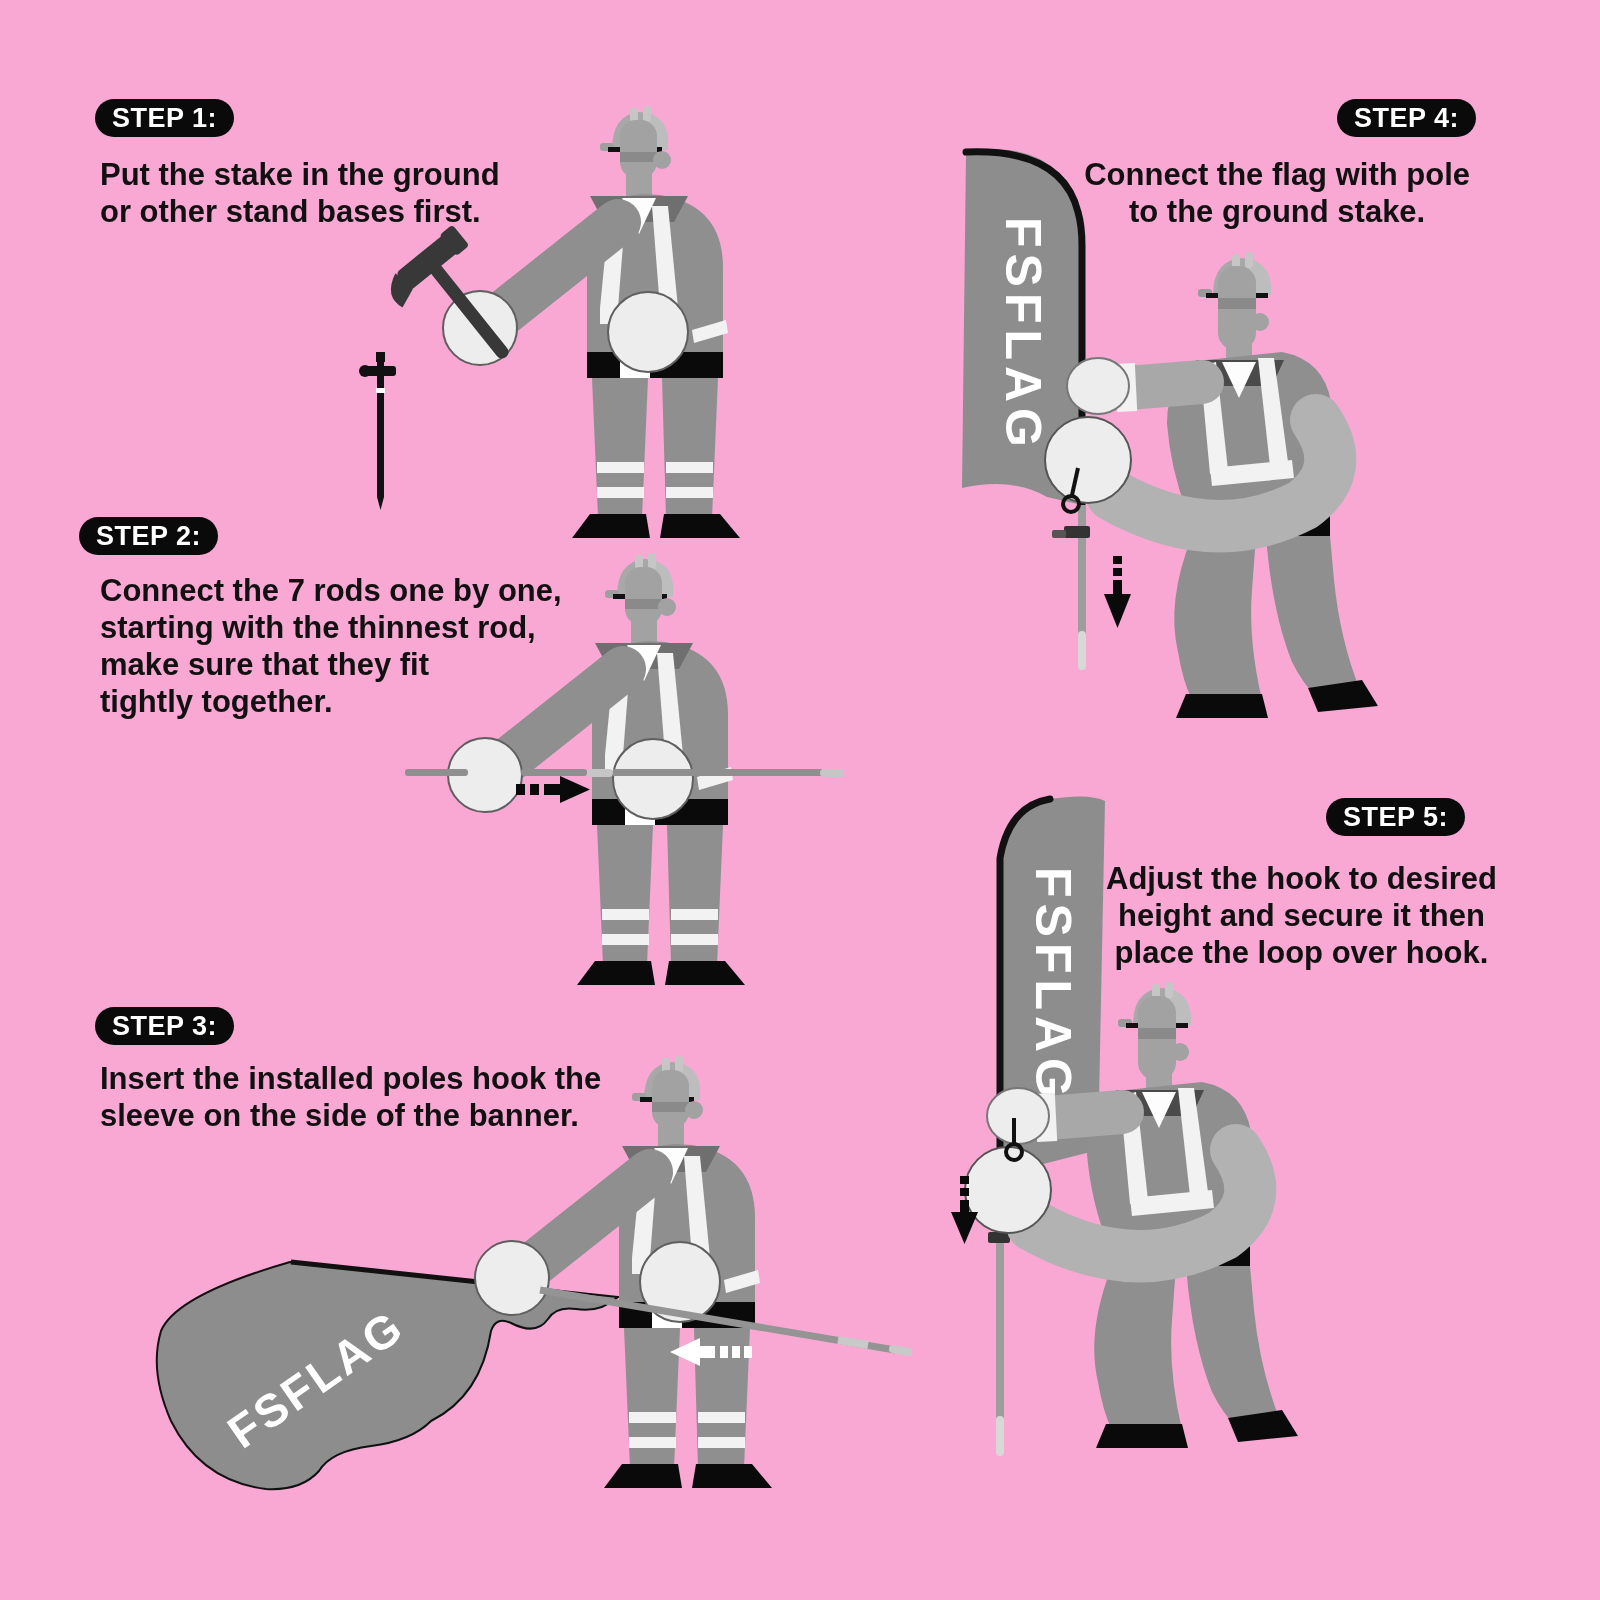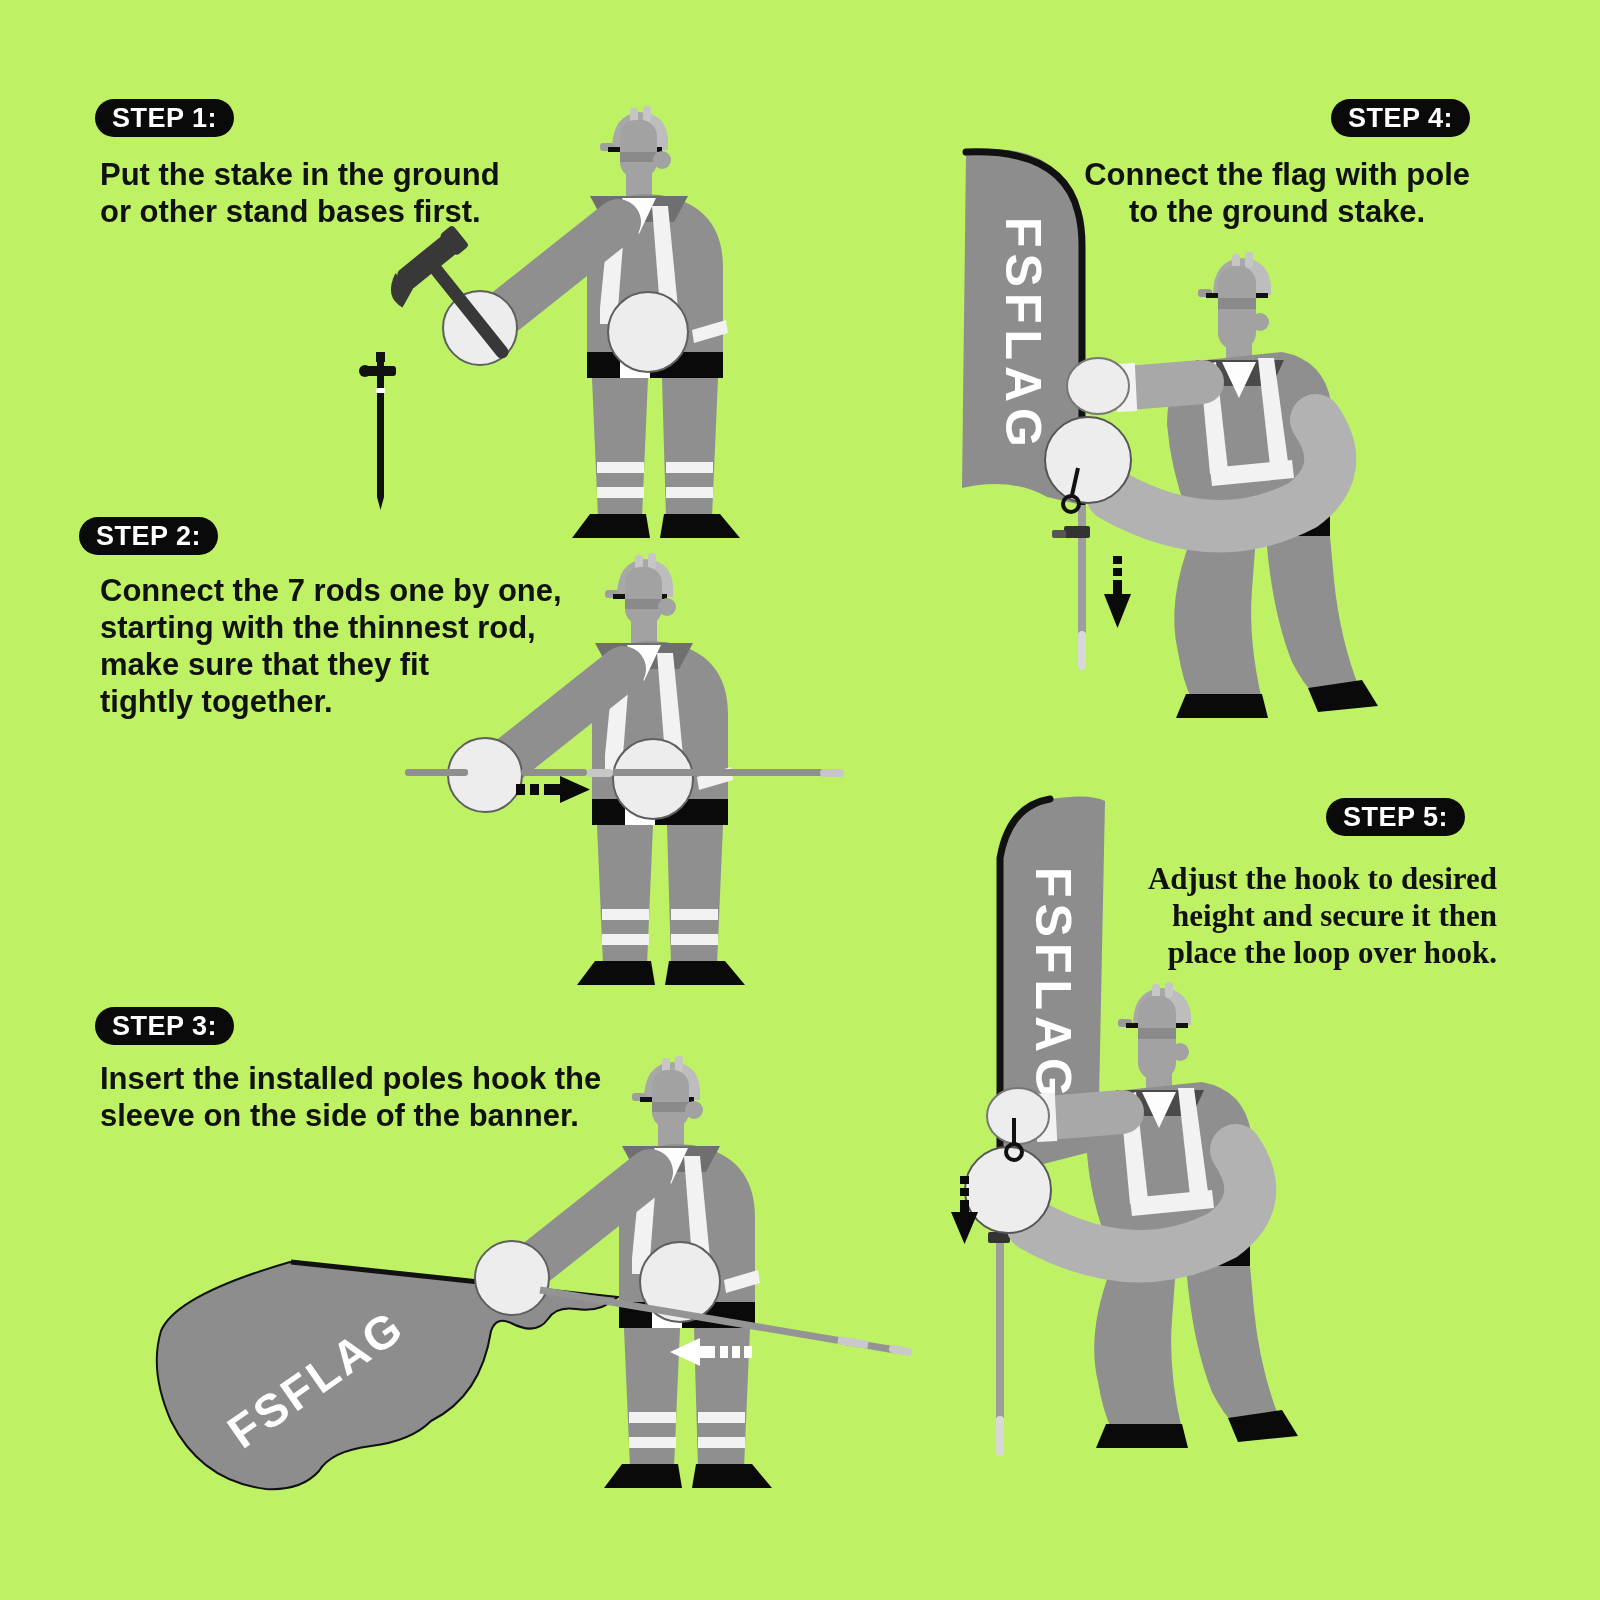--- a/index.html
+++ b/index.html
@@ -1,30 +1,30 @@
 <!DOCTYPE html>
 <html><head>
 <meta charset="utf-8">
 <style>
   html,body{margin:0;padding:0;background:#fff;}
   .canvas{
-    position:relative;width:1600px;height:1600px;background:#bef264;overflow:hidden;
+    position:relative;width:1600px;height:1600px;background:#f9a8d4;overflow:hidden;
     font-family:"Liberation Sans", sans-serif;color:#111;
   }
   .badge{
     position:absolute;background:#0a0a0a;color:#fff;font-weight:bold;
     font-size:27px;line-height:38px;padding:0 17px;border-radius:20px;
     letter-spacing:.5px;white-space:nowrap;
   }
   .desc{
     position:absolute;font-size:31px;font-weight:bold;line-height:37px;
     white-space:pre-line;color:#111;margin-left:12px;
   }
   .desc.align-right{text-align:center;}
-  .desc.align-center{text-align:right;font-family:Liberation Serif, serif;}
+  .desc.align-center{text-align:center;}
   .illu{position:absolute;}
   svg{display:block;overflow:visible;}
   .flag-text{
     font-family:"Liberation Sans", sans-serif;font-weight:bold;fill:#ffffff;
   }
 </style>
 </head>
 <body>
 
 <div class="canvas">
@@ -216,21 +216,21 @@
         <polygon points="700,1338 700,1366 670,1352"></polygon>
         <rect x="700" y="1346" width="15" height="12"></rect>
         <rect x="720" y="1346" width="8" height="12"></rect>
         <rect x="732" y="1346" width="8" height="12"></rect>
         <rect x="744" y="1346" width="8" height="12"></rect>
       </g>
     </svg>
   </section>
 
   <section>
-    <span class="badge" style="right:130px;top:99px">STEP 4:</span>
+    <span class="badge" style="right:124px;top:99px">STEP 4:</span>
     <div class="desc align-right" style="right:130px;top:156px">Connect the flag with pole
 to the ground stake.</div>
     <svg class="illu" style="left:945px;top:130px" width="445" height="600" viewBox="945 130 445 600">
 
       <g>
         <path d="M1082 505 L1082 240 Q1078 158 1008 150 Q974 147 966 153 L962 488 Q1012 477 1047 497 Z" fill="#8d8d8d"></path>
         <path d="M966 152 Q1062 148 1078 212 Q1082 226 1082 246 L1082 515" fill="none" stroke="#111" stroke-width="7" stroke-linecap="round"></path>
         <text class="flag-text" transform="translate(1006,335) rotate(90)" text-anchor="middle" font-size="50" letter-spacing="6">FSFLAG</text>
       </g>
 

